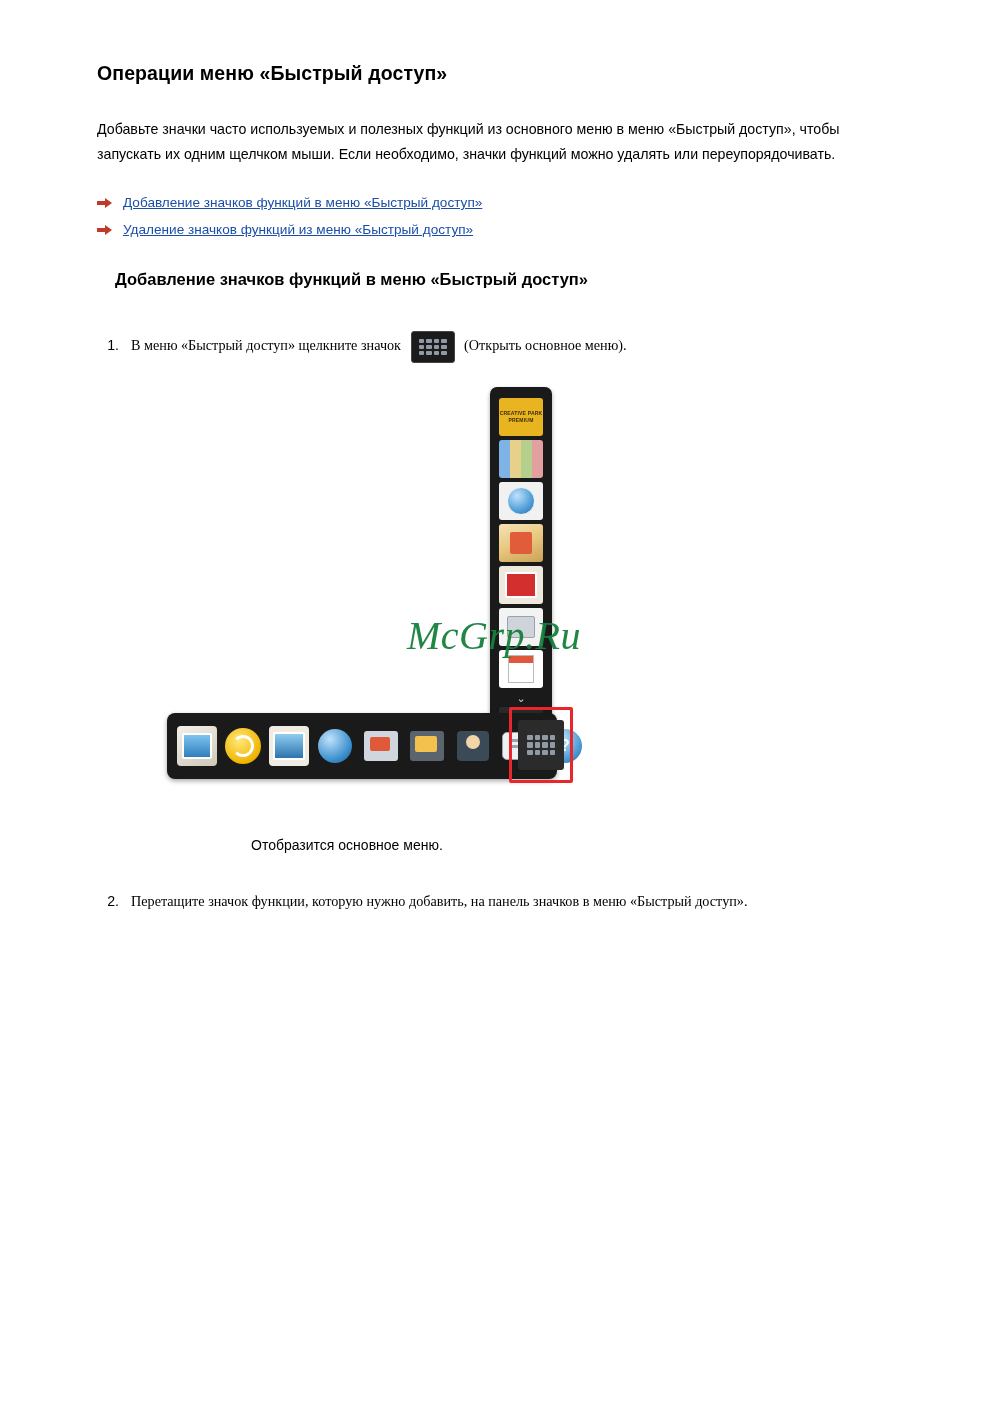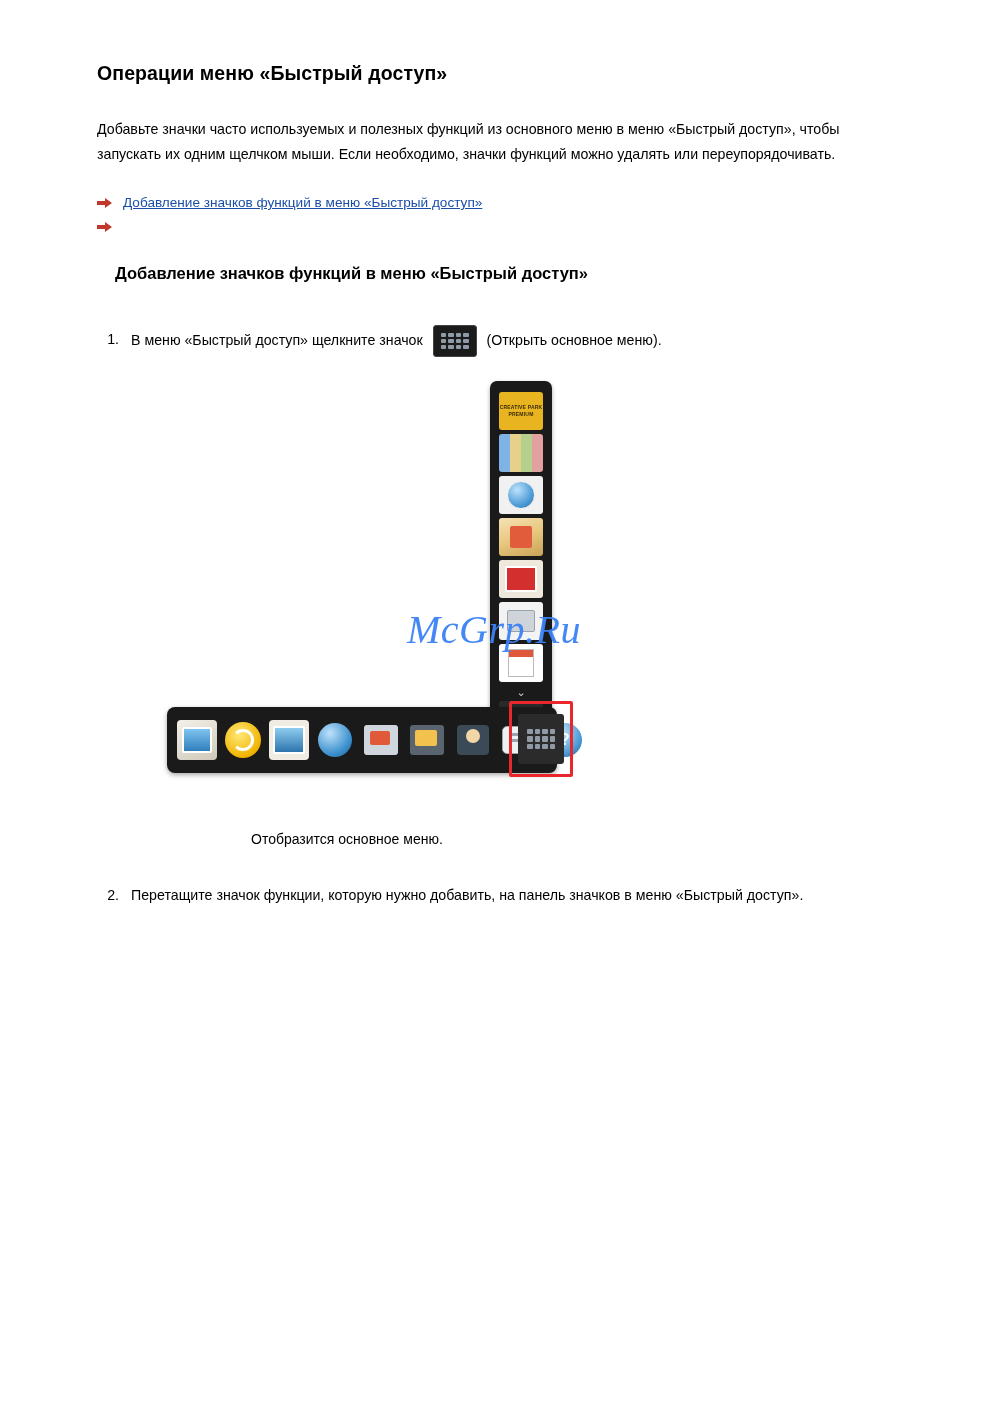--- a/index.html
+++ b/index.html
@@ -81,20 +81,21 @@
   }
   .step-num {
     width: 34px;
     flex: 0 0 34px;
     text-align: right;
     padding-right: 12px;
     box-sizing: border-box;
   }
   .step-body {
     flex: 1 1 auto;
+    font-family: Liberation Serif, serif;
   }
   .inline-icon {
     display: inline-block;
     vertical-align: middle;
     width: 42px;
     height: 30px;
     margin: 0 6px;
     background: #1b1b1b;
     border: 1px solid #444;
     border-radius: 3px;
@@ -303,21 +304,21 @@
     gap: 2px;
   }
   .hbar-menu-btn .dotgrid i { background: #8f9aa6; display:block; border-radius:1px; }
 
   .watermark {
     position: absolute;
     left: 310px;
     top: 225px;
     font-size: 40px;
     font-style: italic;
-    color: #3b82f6;
+    color: #15803d;
     font-family: "Liberation Serif", serif;
     letter-spacing: 0.5px;
     opacity: 0.95;
     pointer-events: none;
   }
 
   .footer-page {
     position: absolute;
     left: 0;
     right: 0;
@@ -346,20 +347,21 @@
           </svg>
         </span>
         <a class="doc-link" href="#">Добавление значков функций в меню «Быстрый доступ»</a>
       </li>
       <li>
         <span class="arrow-icon">
           <svg viewBox="0 0 16 14" width="16" height="14" aria-hidden="true">
             <path d="M0 5 H8 V2 L15 7 L8 12 V9 H0 Z" fill="#c0392b"></path>
           </svg>
         </span>
+        <a class="doc-link" href="#">Удаление значков функций из меню «Быстрый доступ»</a>
       </li>
     </ul>
 
     <h2 class="subtitle">Добавление значков функций в меню «Быстрый доступ»</h2>
 
     <ol class="steps">
       <li class="step">
         <span class="step-num">1.</span>
         <span class="step-body">
           <span>В меню «Быстрый доступ» щелкните значок</span>

